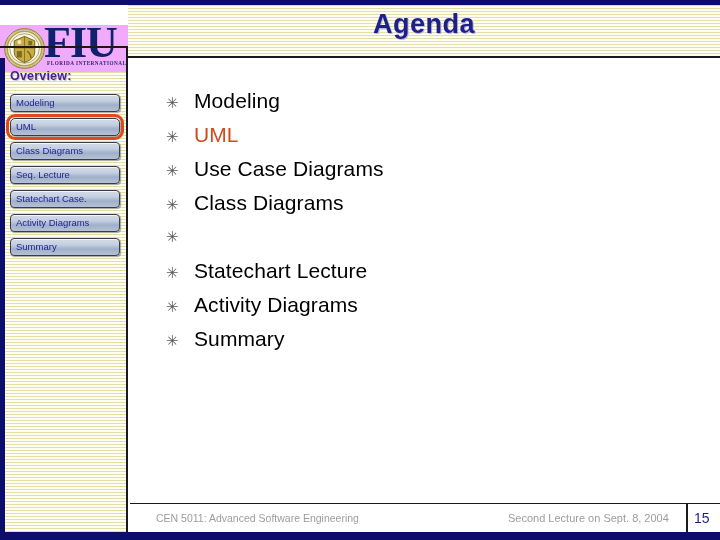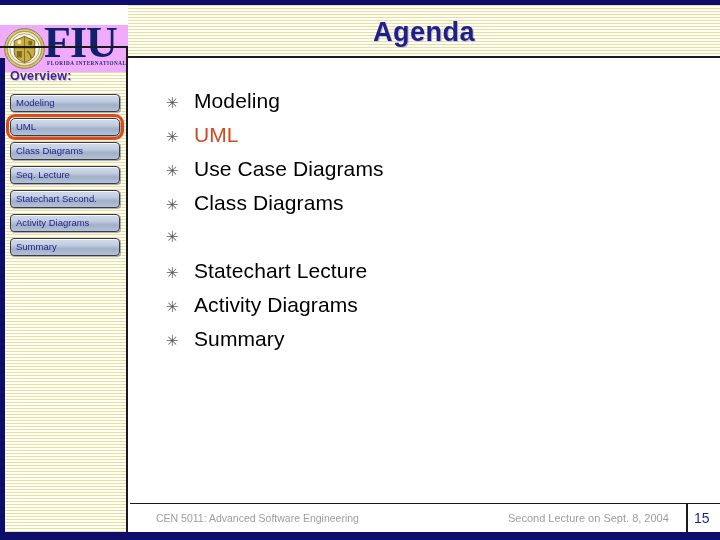--- a/index.html
+++ b/index.html
@@ -81,21 +81,21 @@
     left: 128px;
     top: 56px;
     width: 592px;
     height: 2px;
     background: #1a1a1a;
     z-index: 6;
   }
   .slide-title {
     position: absolute;
     left: 128px;
-    top: 17px;
+    top: 9px;
     width: 592px;
     text-align: center;
     font-size: 27px;
     font-weight: bold;
     color: #1f1f8c;
     letter-spacing: 0.5px;
     text-shadow: 1px 1px 0 #b9b9d8;
     z-index: 5;
   }
 
@@ -337,21 +337,21 @@
   <div class="left-edge"></div>
 
   <div class="sidebar striped"></div>
   <div class="sidebar-border-right"></div>
   <div class="overview-label">Overview:</div>
   <div class="nav-list">
       <div class="nav-btn"><span>Modeling</span></div>
       <div class="nav-btn active"><span>UML</span></div>
       <div class="nav-btn"><span>Class Diagrams</span></div>
       <div class="nav-btn"><span>Seq. Lecture</span></div>
-      <div class="nav-btn"><span>Statechart Second.</span></div>
+      <div class="nav-btn"><span>Statechart Case.</span></div>
       <div class="nav-btn"><span>Activity Diagrams</span></div>
       <div class="nav-btn"><span>Summary</span></div>
     </div>
 
   <div class="content"></div>
   <div class="bullet-list">
       <div class="bullet-row">
         <span class="bullet-mark">✳</span>
         <span class="bullet-text">Modeling</span>
       </div>

